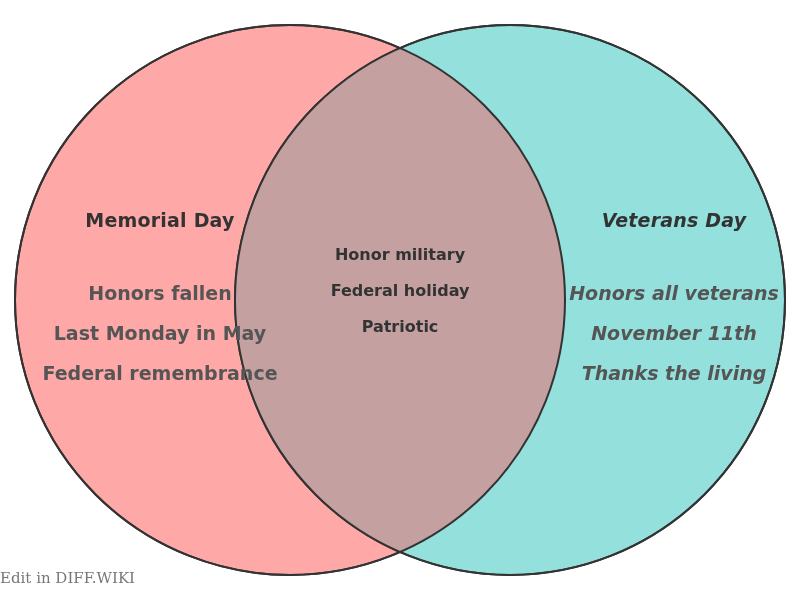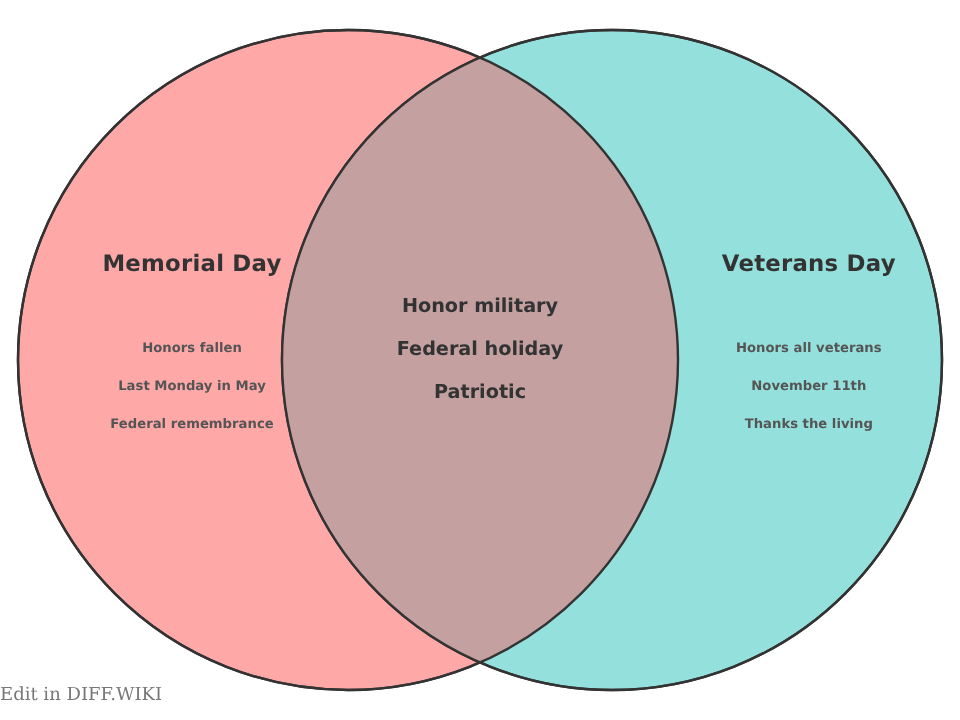--- a/index.html
+++ b/index.html
@@ -52,41 +52,42 @@
 
   .item-list {
     list-style: none;
     margin: 0;
     padding: 0;
   }
 
   .item {
     font-family: "DejaVu Sans", sans-serif;
     font-weight: bold;
-    font-size: 11px;
+    font-size: 19px;
     color: #555555;
     white-space: nowrap;
     line-height: 1;
   }
 
   
   #region-left {
     left: 0px;
     top: 209px;
     width: 252px;
     padding-left: 34px;
   }
   #region-left .item-list { margin-top: 53px; }
   #region-left .item { margin-bottom: 21px; }
 
   
   #region-right {
     left: 548px;
     top: 209px;
     width: 252px;
+    font-style: italic;
   }
   #region-right .item-list { margin-top: 53px; }
   #region-right .item { margin-bottom: 21px; }
 
   
   #region-intersection {
     left: 275px;
     top: 247px;
     width: 250px;
   }

